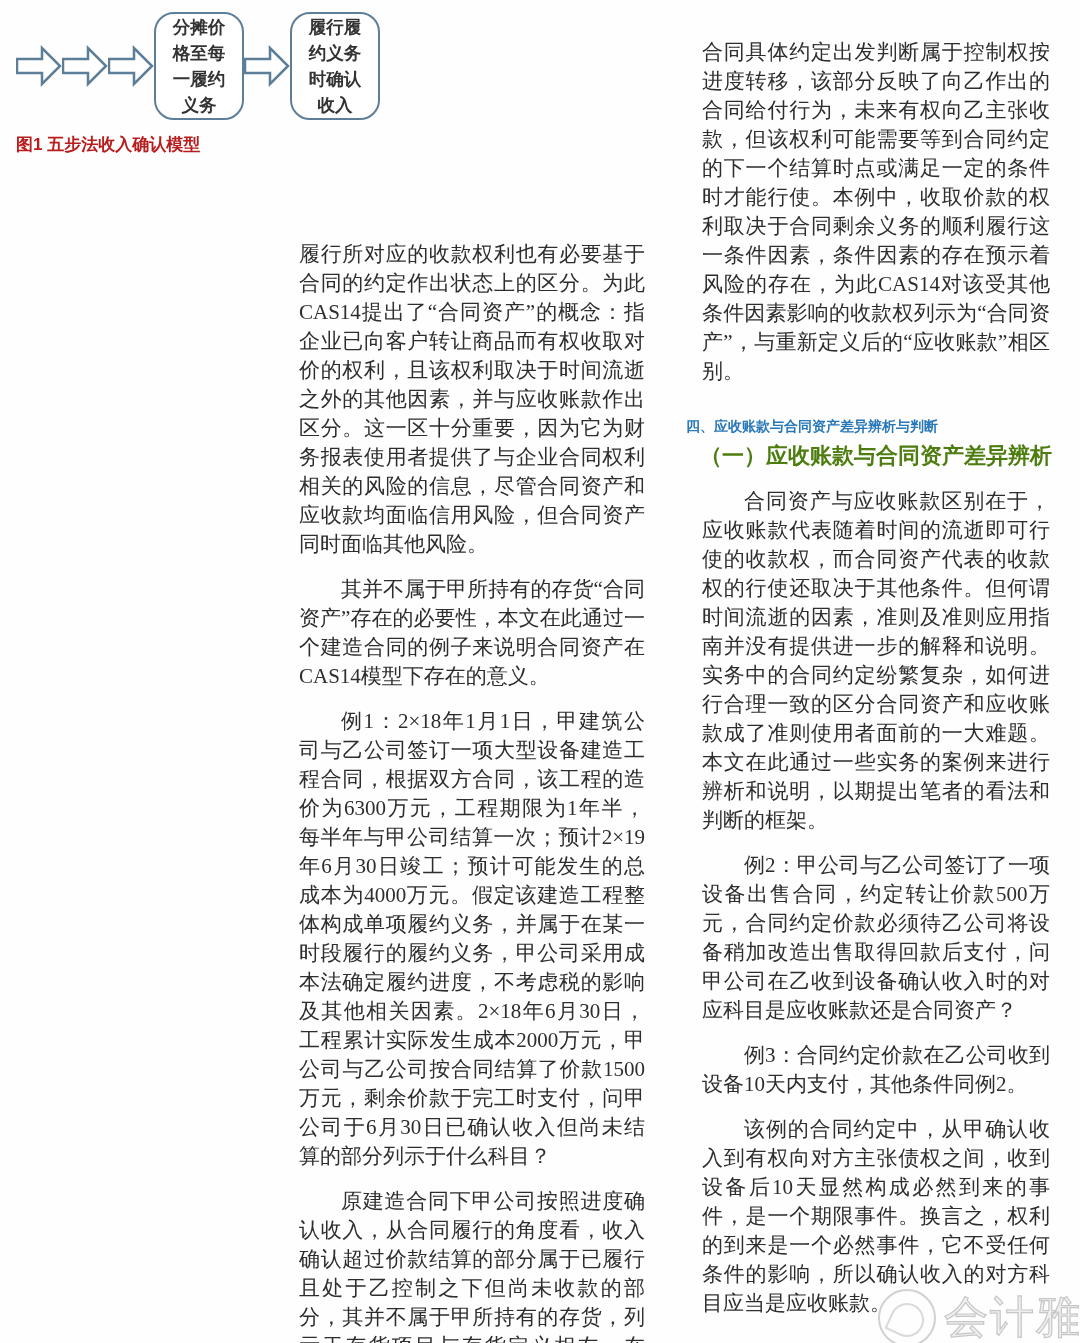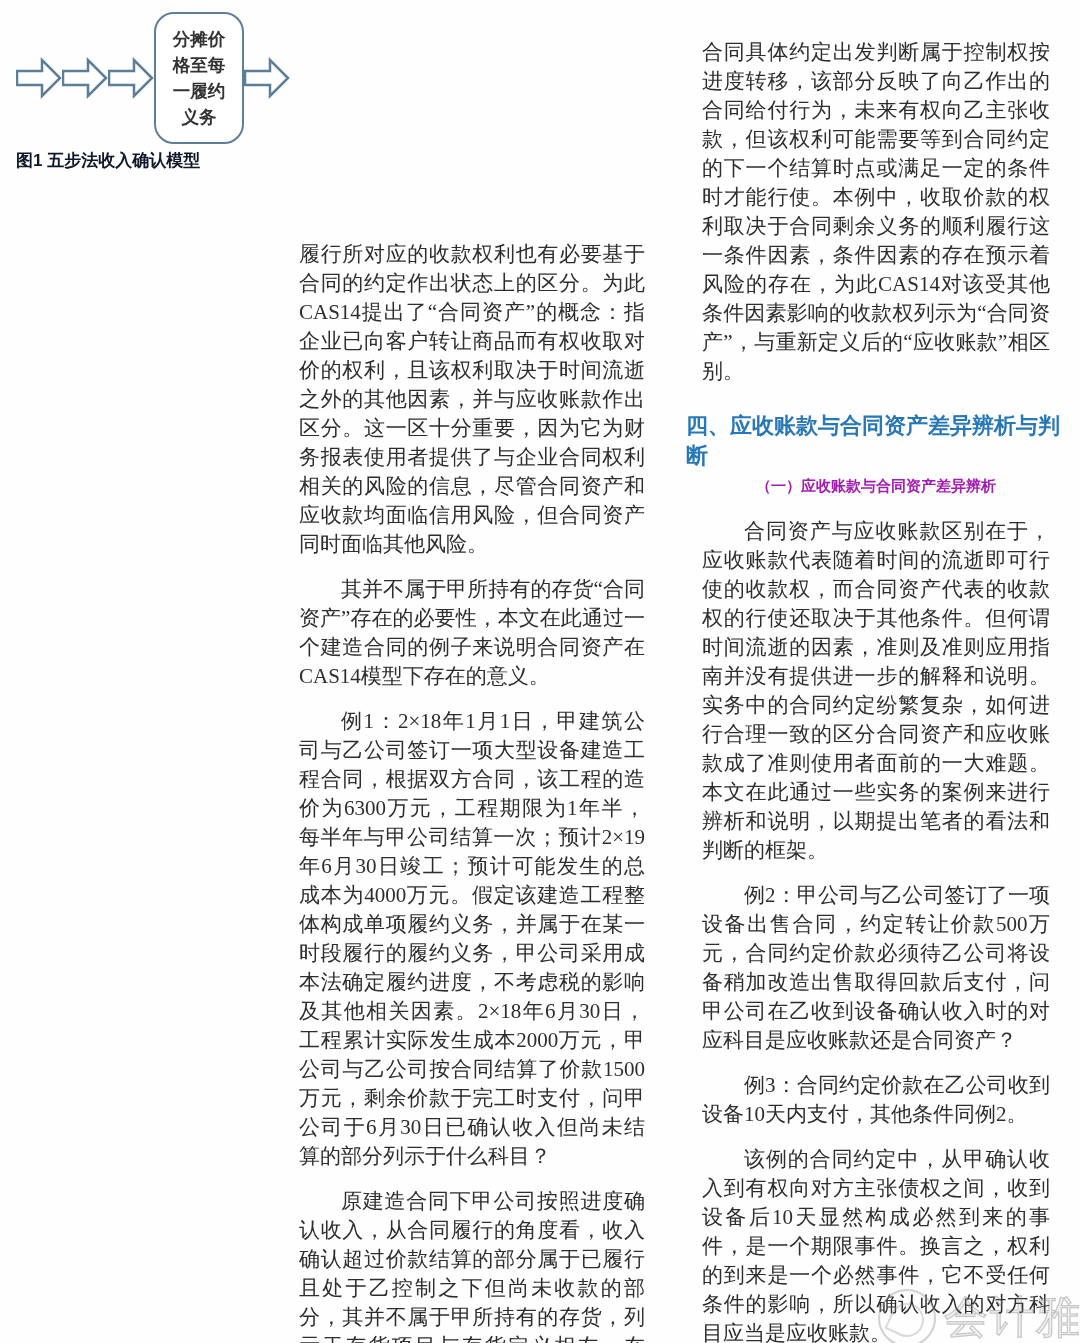--- a/index.html
+++ b/index.html
@@ -4,44 +4,44 @@
 <style>
   html,body{margin:0;padding:0;background:#ffffff;}
   .page{
     position:relative;width:1080px;height:1343px;background:#fefefe;overflow:hidden;
     font-family:"Liberation Serif","DejaVu Serif",serif;color:#2d2d2d;
   }
   
   .figure{position:absolute;left:16px;top:12px;width:650px;}
   .fig-row{display:flex;align-items:center;}
   .step-box{
-    box-sizing:border-box;width:90px;height:132px;flex:0 0 90px;
+    box-sizing:border-box;width:90px;height:108px;flex:0 0 90px;
     border:2.5px solid #5d7e98;border-radius:20px;background:#ffffff;
     display:flex;align-items:center;justify-content:center;text-align:center;
     font-family:"Liberation Sans","DejaVu Sans",sans-serif;
     font-weight:700;font-size:17.5px;line-height:26px;color:#333333;
     padding:6px 12px;
   }
   .arrow-wrap{flex:0 0 46px;display:flex;align-items:center;justify-content:center;}
   .fig-caption{
-    margin-top:5px;font-family:"Liberation Sans","DejaVu Sans",sans-serif;
-    font-weight:700;font-size:17px;color:#0f172a;
+    margin-top:13px;font-family:"Liberation Sans","DejaVu Sans",sans-serif;
+    font-weight:700;font-size:17px;color:#b91c1c;
   }
   
   .col{position:absolute;font-size:21px;line-height:29px;text-align:justify;}
   .col-left{left:283px;top:224px;width:378px;}
   .col-right{left:686px;top:22px;width:380px;}
   .para{margin:16px;}
   .indent{text-indent:2em;}
   .heading-blue{
-    margin:25px 0 0 0;font-size:22px;line-height:30px;color:#2878b8;font-weight:700;
+    margin:25px 0 0 0;font-size:14px;line-height:30px;color:#2878b8;font-weight:700;
     font-family:"Liberation Sans","DejaVu Sans",sans-serif;text-align:left;
   }
   .subheading{
-    margin:0;font-size:15px;line-height:30px;color:#a21caf;font-weight:700;
+    margin:0;font-size:22px;line-height:30px;color:#4d7c0f;font-weight:700;
     font-family:"Liberation Sans","DejaVu Sans",sans-serif;text-align:center;
   }
   
   .watermark{
     position:absolute;left:878px;top:1288px;display:flex;align-items:center;gap:8px;
     pointer-events:none;opacity:.55;
   }
   .wm-logo{
     width:58px;height:58px;border:2px solid rgba(145,145,145,.75);border-radius:50%;
     position:relative;box-sizing:border-box;
@@ -77,20 +77,21 @@
         <svg width="46" height="44" viewBox="0 0 46 44">
             <polygon points="1,15 26,15 26,4 44,22 26,40 26,29 1,29" fill="#ffffff" stroke="#5d7e98" stroke-width="2.5"></polygon>
           </svg>
       </span>
       <div class="step-box">分摊价格至每一履约义务</div>
       <span class="arrow-wrap">
         <svg width="46" height="44" viewBox="0 0 46 44">
             <polygon points="1,15 26,15 26,4 44,22 26,40 26,29 1,29" fill="#ffffff" stroke="#5d7e98" stroke-width="2.5"></polygon>
           </svg>
       </span>
+      <div class="step-box">履行履约义务时确认收入</div>
     </div>
     <div class="fig-caption">图1 五步法收入确认模型</div>
   </div>
 
   <div class="col col-left">
     <p class="para">履行所对应的收款权利也有必要基于合同的约定作出状态上的区分。为此CAS14提出了“合同资产”的概念：指企业已向客户转让商品而有权收取对价的权利，且该权利取决于时间流逝之外的其他因素，并与应收账款作出区分。这一区十分重要，因为它为财务报表使用者提供了与企业合同权利相关的风险的信息，尽管合同资产和应收款均面临信用风险，但合同资产同时面临其他风险。</p>
     <p class="para indent">其并不属于甲所持有的存货“合同资产”存在的必要性，本文在此通过一个建造合同的例子来说明合同资产在CAS14模型下存在的意义。</p>
     <p class="para indent">例1：2×18年1月1日，甲建筑公司与乙公司签订一项大型设备建造工程合同，根据双方合同，该工程的造价为6300万元，工程期限为1年半，每半年与甲公司结算一次；预计2×19年6月30日竣工；预计可能发生的总成本为4000万元。假定该建造工程整体构成单项履约义务，并属于在某一时段履行的履约义务，甲公司采用成本法确定履约进度，不考虑税的影响及其他相关因素。2×18年6月30日，工程累计实际发生成本2000万元，甲公司与乙公司按合同结算了价款1500万元，剩余价款于完工时支付，问甲公司于6月30日已确认收入但尚未结算的部分列示于什么科目？</p>
     <p class="para indent">原建造合同下甲公司按照进度确认收入，从合同履行的角度看，收入确认超过价款结算的部分属于已履行且处于乙控制之下但尚未收款的部分，其并不属于甲所持有的存货，列示于存货项目与存货定义相左。在CAS14下体现合同履约的收入确认框架下，其</p>
   </div>

